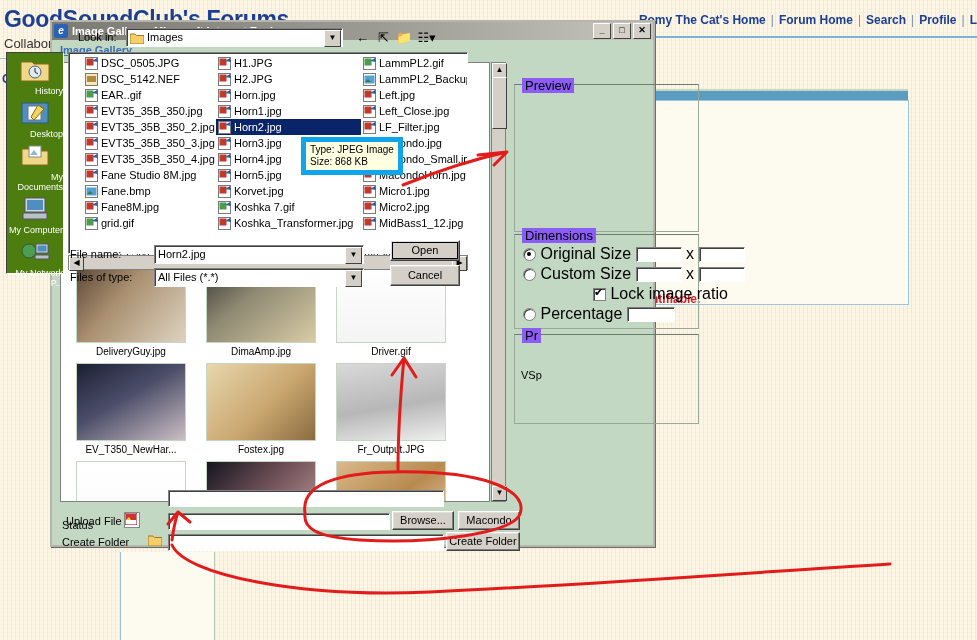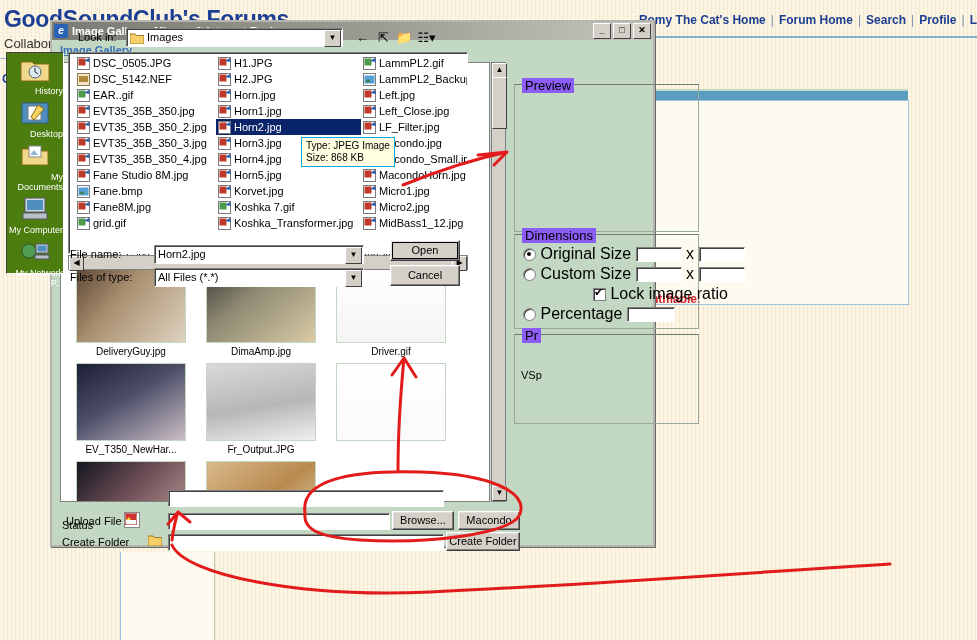--- a/index.html
+++ b/index.html
@@ -115,21 +115,21 @@
      border:1px solid #808080;border-right-color:#fff;border-bottom-color:#fff;
      box-shadow:inset 1px 1px 0 #404040;box-sizing:border-box;overflow:hidden;}
   .fcol{position:absolute;top:2px;width:145px;}
   .fitem{height:16px;line-height:16px;font-size:11px;white-space:nowrap;display:flex;align-items:center;padding-left:2px;}
   .fitem.sel{background:#0a246a;color:#fff;}
   .ficon{width:13px;height:13px;margin-right:3px;flex:0 0 13px;position:relative;}
   .hscroll{position:absolute;left:68px;top:255px;width:400px;height:15px;background:#d4d0c8;
      border:1px solid #808080;box-sizing:border-box;}
   .hscroll .arw{position:absolute;top:0;width:13px;height:13px;background:#d4d0c8;border:1px solid #fff;
      border-right-color:#404040;border-bottom-color:#404040;font-size:8px;text-align:center;line-height:11px;}
-  .tooltip{position:absolute;background:#ffffe1;border:1px solid #0ea5e9;font-size:10px;
+  .tooltip{position:absolute;background:#ffffe1;border:5px solid #0ea5e9;font-size:10px;
      padding:2px 4px;line-height:12px;z-index:40;}
   .botrow{position:absolute;font-size:11px;}
   
   #ink{position:absolute;left:0;top:0;width:977px;height:640px;pointer-events:none;z-index:90;}
 </style>
 </head>
 <body>
 
 <div id="page-bg"></div>
 <div class="site-title">GoodSoundClub's Forums</div>
@@ -200,20 +200,24 @@
         </div>
         <div class="thumb">
           <div class="box" style="background-image: linear-gradient(rgb(255, 255, 255) 0%, rgb(244, 244, 244) 100%);"></div>
           <div class="cap">Driver.gif</div>
         </div>
         <div class="thumb">
           <div class="box" style="background-image: linear-gradient(150deg, rgb(27, 31, 51) 0%, rgb(77, 79, 106) 45%, rgb(203, 191, 196) 100%);"></div>
           <div class="cap">EV_T350_NewHar...</div>
         </div>
         <div class="thumb">
+          <div class="box" style="background-image: linear-gradient(135deg, rgb(232, 215, 174) 0%, rgb(202, 167, 111) 55%, rgb(138, 108, 65) 100%);"></div>
+          <div class="cap">Fostex.jpg</div>
+        </div>
+        <div class="thumb">
           <div class="box" style="background-image: linear-gradient(170deg, rgb(217, 217, 217) 0%, rgb(183, 183, 183) 55%, rgb(239, 239, 239) 100%);"></div>
           <div class="cap">Fr_Output.JPG</div>
         </div>
         <div class="thumb">
           <div class="box" style="background-image: linear-gradient(rgb(255, 255, 255) 0%, rgb(250, 250, 250) 100%);"></div>
           <div class="cap"></div>
         </div>
         <div class="thumb">
           <div class="box" style="background-image: linear-gradient(135deg, rgb(20, 22, 31) 0%, rgb(111, 79, 87) 45%, rgb(198, 164, 160) 100%);"></div>
           <div class="cap"></div>
@@ -363,21 +367,21 @@
             <rect x="16" y="5" width="12" height="9" fill="#cfd8dc" stroke="#556"></rect>
             <rect x="17.5" y="6.5" width="9" height="6" fill="#4f8fc0"></rect>
             <rect x="15" y="16" width="14" height="4" fill="#b8c2c6" stroke="#556"></rect>
           </svg>
       </div>
       <span>My Network P...</span>
     </div>
   </div>
 
   <div class="filelist">
-    <div class="fcol" id="fcol1" style="left:6px;text-align:center;">
+    <div class="fcol" id="fcol1" style="left:14px;text-align:center;">
         <div class="fitem">
           <span class="ficon"><svg width="13" height="13" viewBox="0 0 13 13">
               <rect x="0.5" y="0.5" width="12" height="12" fill="#fff" stroke="#7a7a7a"></rect>
               <rect x="1.5" y="1.5" width="7" height="7" fill="#c0392b"></rect>
               <path d="M7 4 l5 -3 1 4 Z" fill="#2a5fb0"></path>
             </svg></span>
           <span>DSC_0505.JPG</span>
         </div>
         <div class="fitem">
           <span class="ficon"><svg width="13" height="13" viewBox="0 0 13 13">

